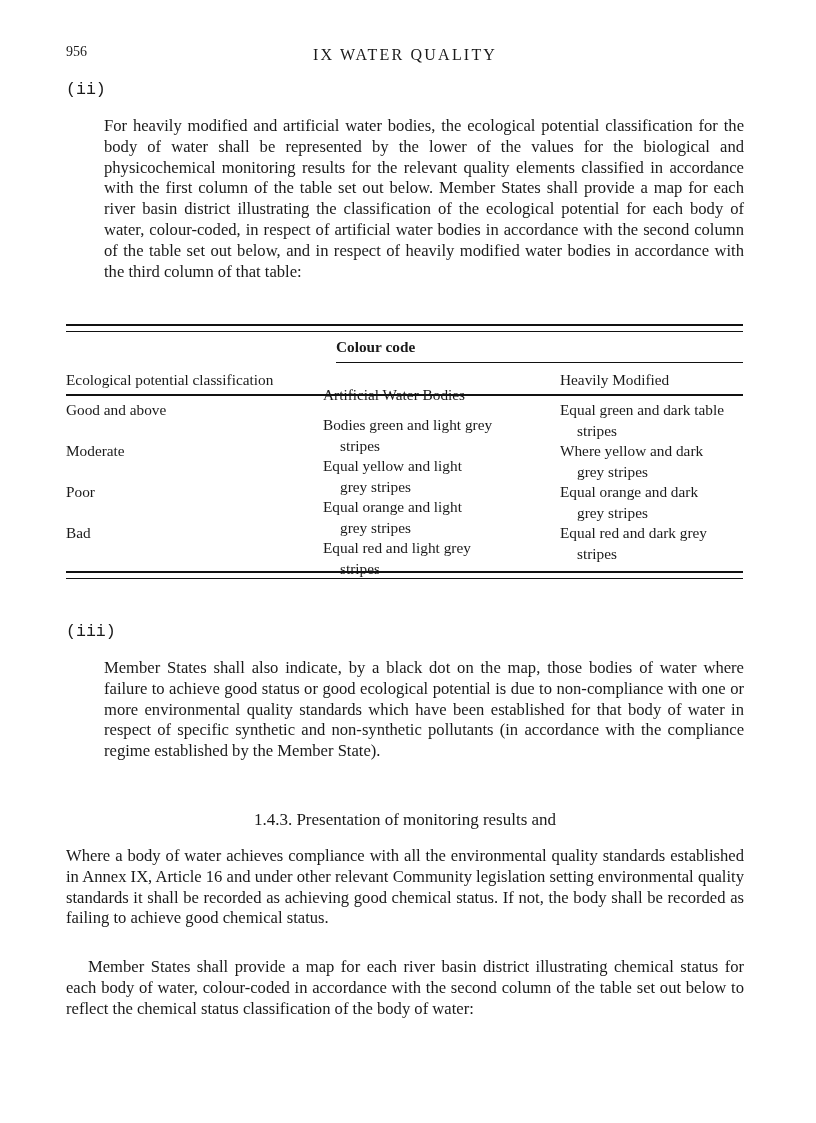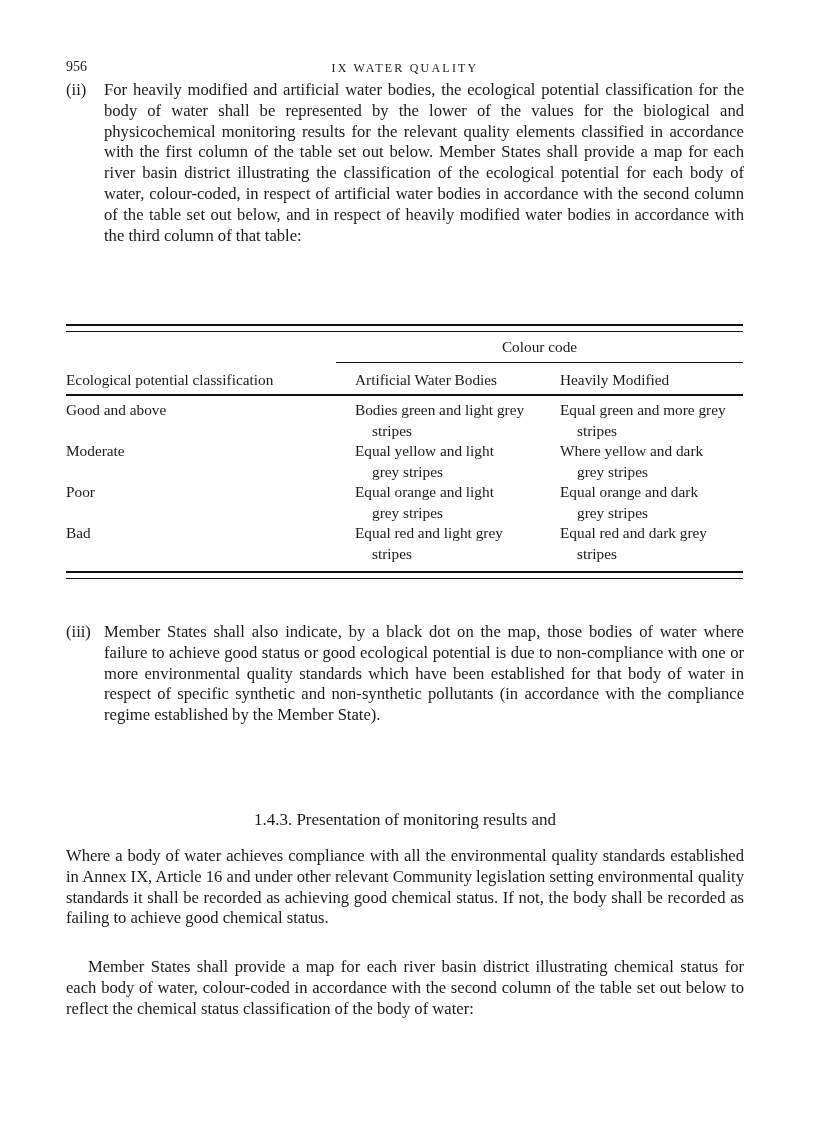--- a/index.html
+++ b/index.html
@@ -1,33 +1,33 @@
 <!DOCTYPE html>
 <html><head>
 <meta charset="utf-8">
 <style>
   html, body { margin: 0; padding: 0; background: #ffffff; }
   body { width: 816px; height: 1123px; position: relative; overflow: hidden;
          font-family: "Liberation Serif", "DejaVu Serif", serif; color: #1a1a1a; }
   .running-head { position: absolute; top: 44px; left: 66px; right: 72px; height: 20px; font-size: 14px; }
-  .page-number { position: absolute; left: 0; top: 15px; }
-  .chapter-title { position: absolute; left: 0; right: 0; text-align: center; letter-spacing: 2.2px; font-size: 12px; top: 17px; }
+  .page-number { position: absolute; left: 0; top: 0; }
+  .chapter-title { position: absolute; left: 0; right: 0; text-align: center; letter-spacing: 2.2px; font-size: 16px; top: 2px; }
   .para { position: absolute; left: 66px; width: 678px; font-size: 16.6px; line-height: 20.8px; text-align: justify; }
-  .para .num { position: absolute; left: 0; }
-  .para .body { margin-left: 38px; }
+  .para .num { position: absolute; left: 0; font-family: Liberation Mono, monospace; }
+  .para .body { margin-left: 38px; margin-top: 36px; }
   .para .body.last-left { text-align-last: left; }
   .table-wrap { position: absolute; left: 66px; width: 677px; top: 324px; font-size: 15.3px; }
   .dbl { height: 5px; border-top: 2px solid #111; border-bottom: 1px solid #111; }
   .rule { border-top: 2px solid #111; }
-  .colour-code { position: absolute; left: 270px; right: 0; top: 14px; text-align: center; }
+  .colour-code { position: absolute; left: 270px; right: 0; top: 14px; text-align: left; font-weight: bold; }
   .cc-rule { position: absolute; left: 270px; right: 0; top: 38px; border-top: 1.5px solid #111; }
   .hdr { position: absolute; top: 46px; left: 0; right: 0; }
   .cell { position: absolute; line-height: 20.6px; }
   .c1 { left: 0; width: 260px; }
-  .c2 { left: 289px; width: 210px; }
+  .c2 { left: 257px; width: 210px; margin-top: 15px; }
   .c3 { left: 494px; width: 190px; }
   .hang { display: block; padding-left: 17px; }
   .heading { position: absolute; left: 66px; width: 678px; top: 809px; text-align: center; font-size: 17px; line-height: 22px; }
 </style>
 </head>
 <body>
 
 <div class="running-head">
   <span class="page-number">956</span>
   <span class="chapter-title">IX WATER QUALITY</span>
@@ -45,21 +45,21 @@
   <div class="hdr">
     <span class="cell c1">Ecological potential classification</span>
     <span class="cell c2">Artificial Water Bodies</span>
     <span class="cell c3">Heavily Modified</span>
   </div>
   <div class="rule" style="position:absolute;left:0;right:0;top:70px;"></div>
 
   <div style="position:absolute;left:0;right:0;top:76px;">
     <span class="cell c1">Good and above</span>
     <span class="cell c2"><span>Bodies green and light grey</span><span class="hang">stripes</span></span>
-    <span class="cell c3"><span>Equal green and more grey</span><span class="hang">stripes</span></span>
+    <span class="cell c3"><span>Equal green and dark table</span><span class="hang">stripes</span></span>
   </div>
   <div style="position:absolute;left:0;right:0;top:117px;">
     <span class="cell c1">Moderate</span>
     <span class="cell c2"><span>Equal yellow and light</span><span class="hang">grey stripes</span></span>
     <span class="cell c3"><span>Where yellow and dark</span><span class="hang">grey stripes</span></span>
   </div>
   <div style="position:absolute;left:0;right:0;top:158px;">
     <span class="cell c1">Poor</span>
     <span class="cell c2"><span>Equal orange and light</span><span class="hang">grey stripes</span></span>
     <span class="cell c3"><span>Equal orange and dark</span><span class="hang">grey stripes</span></span>

